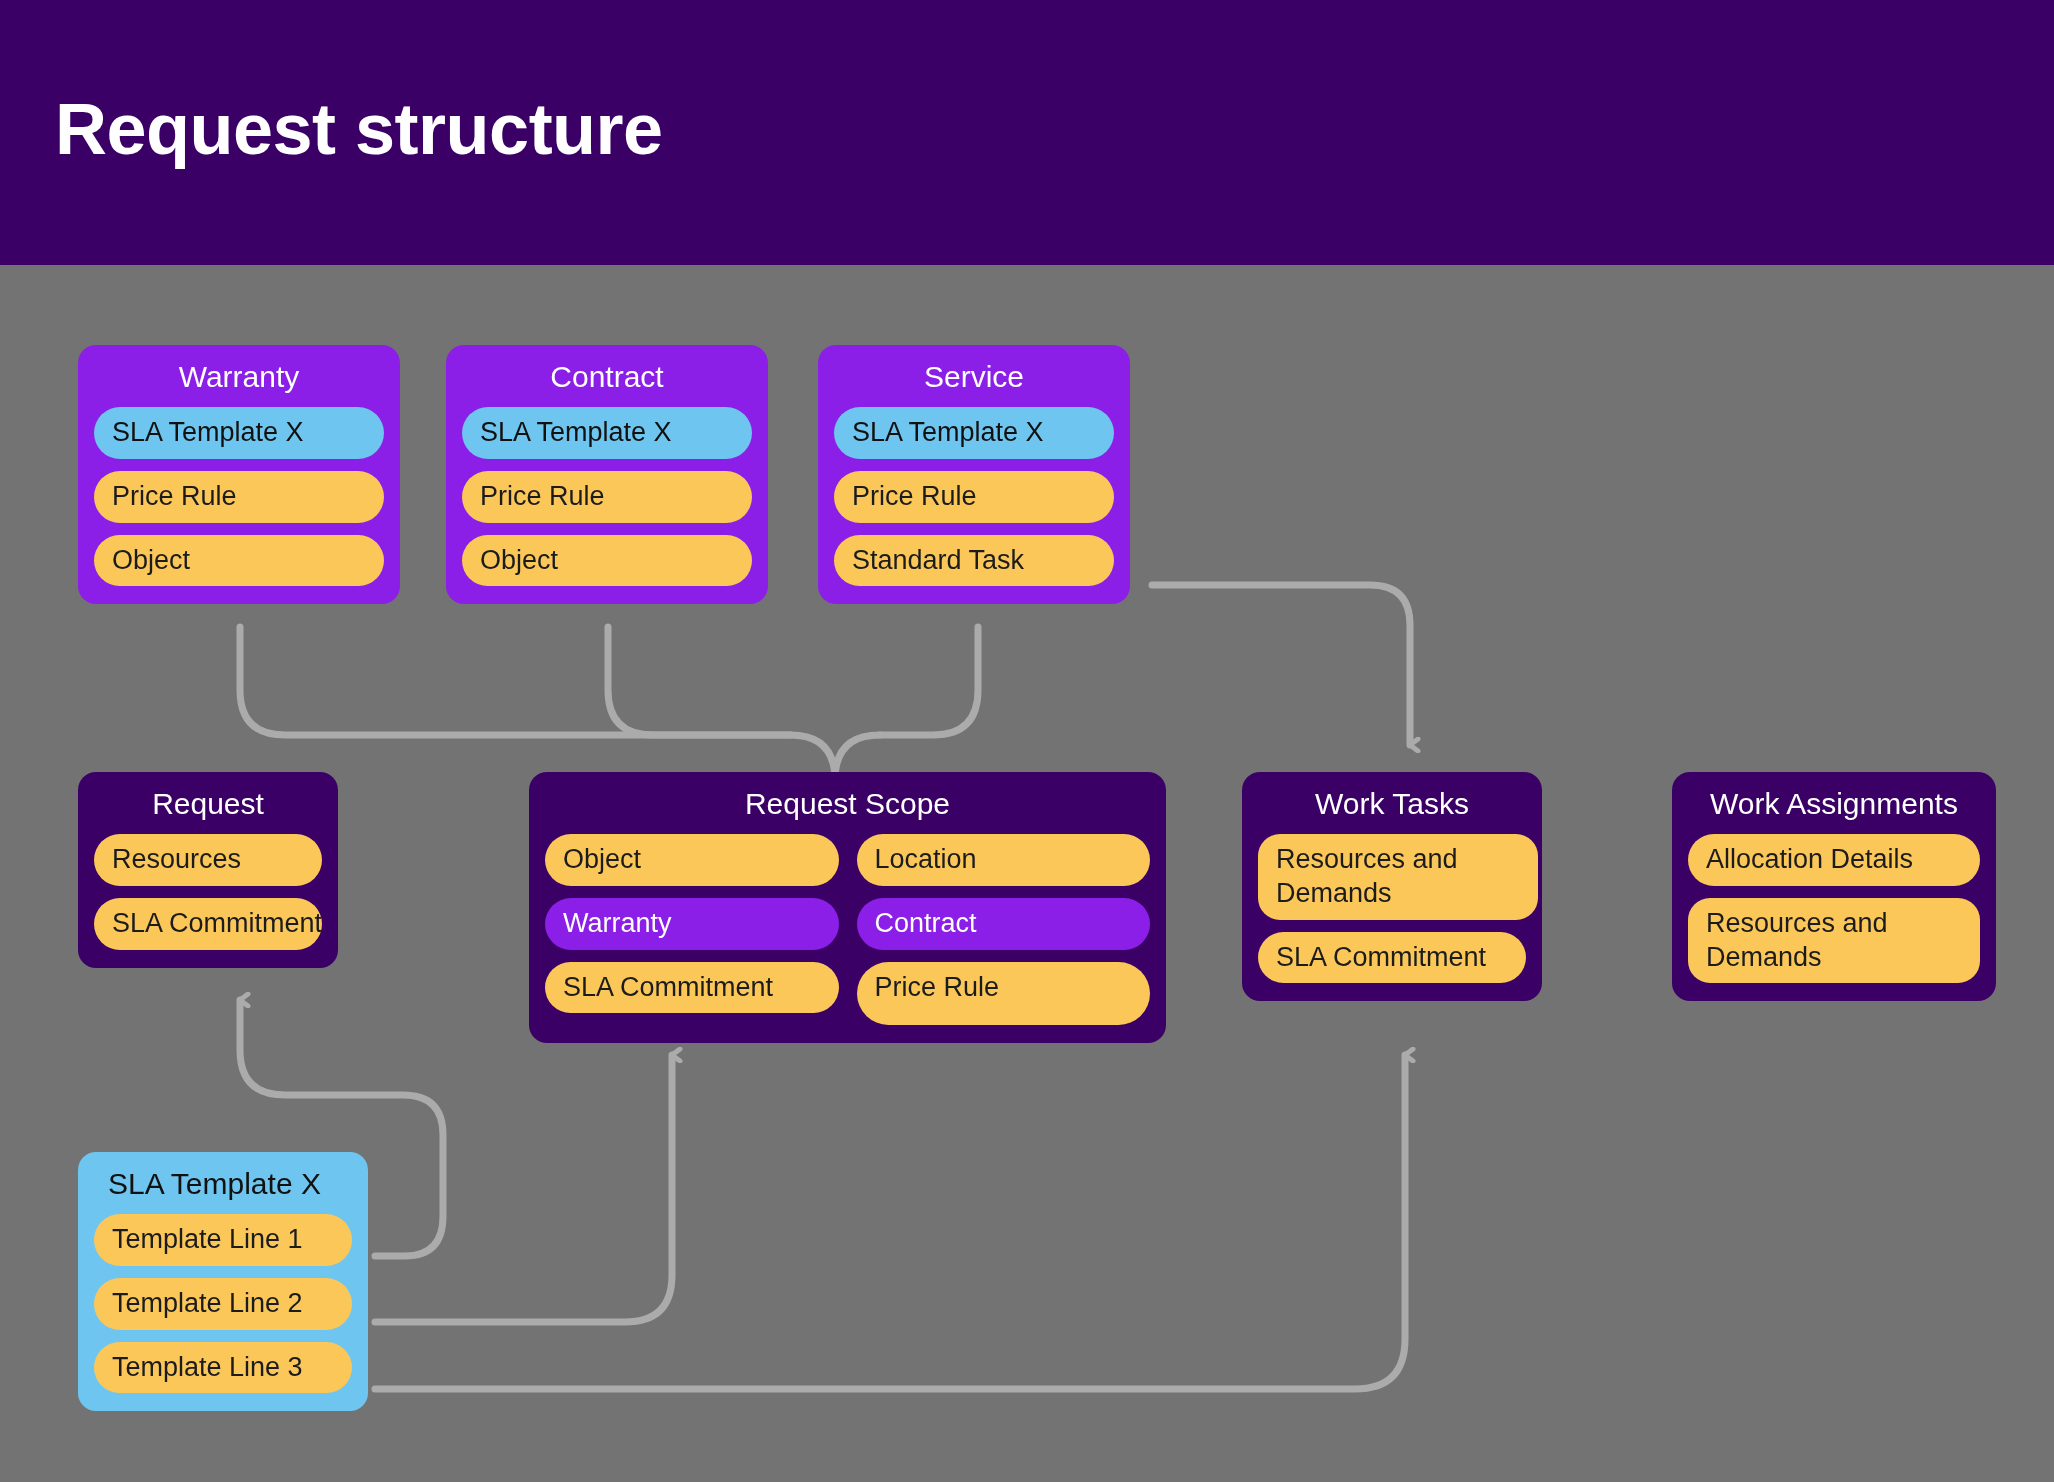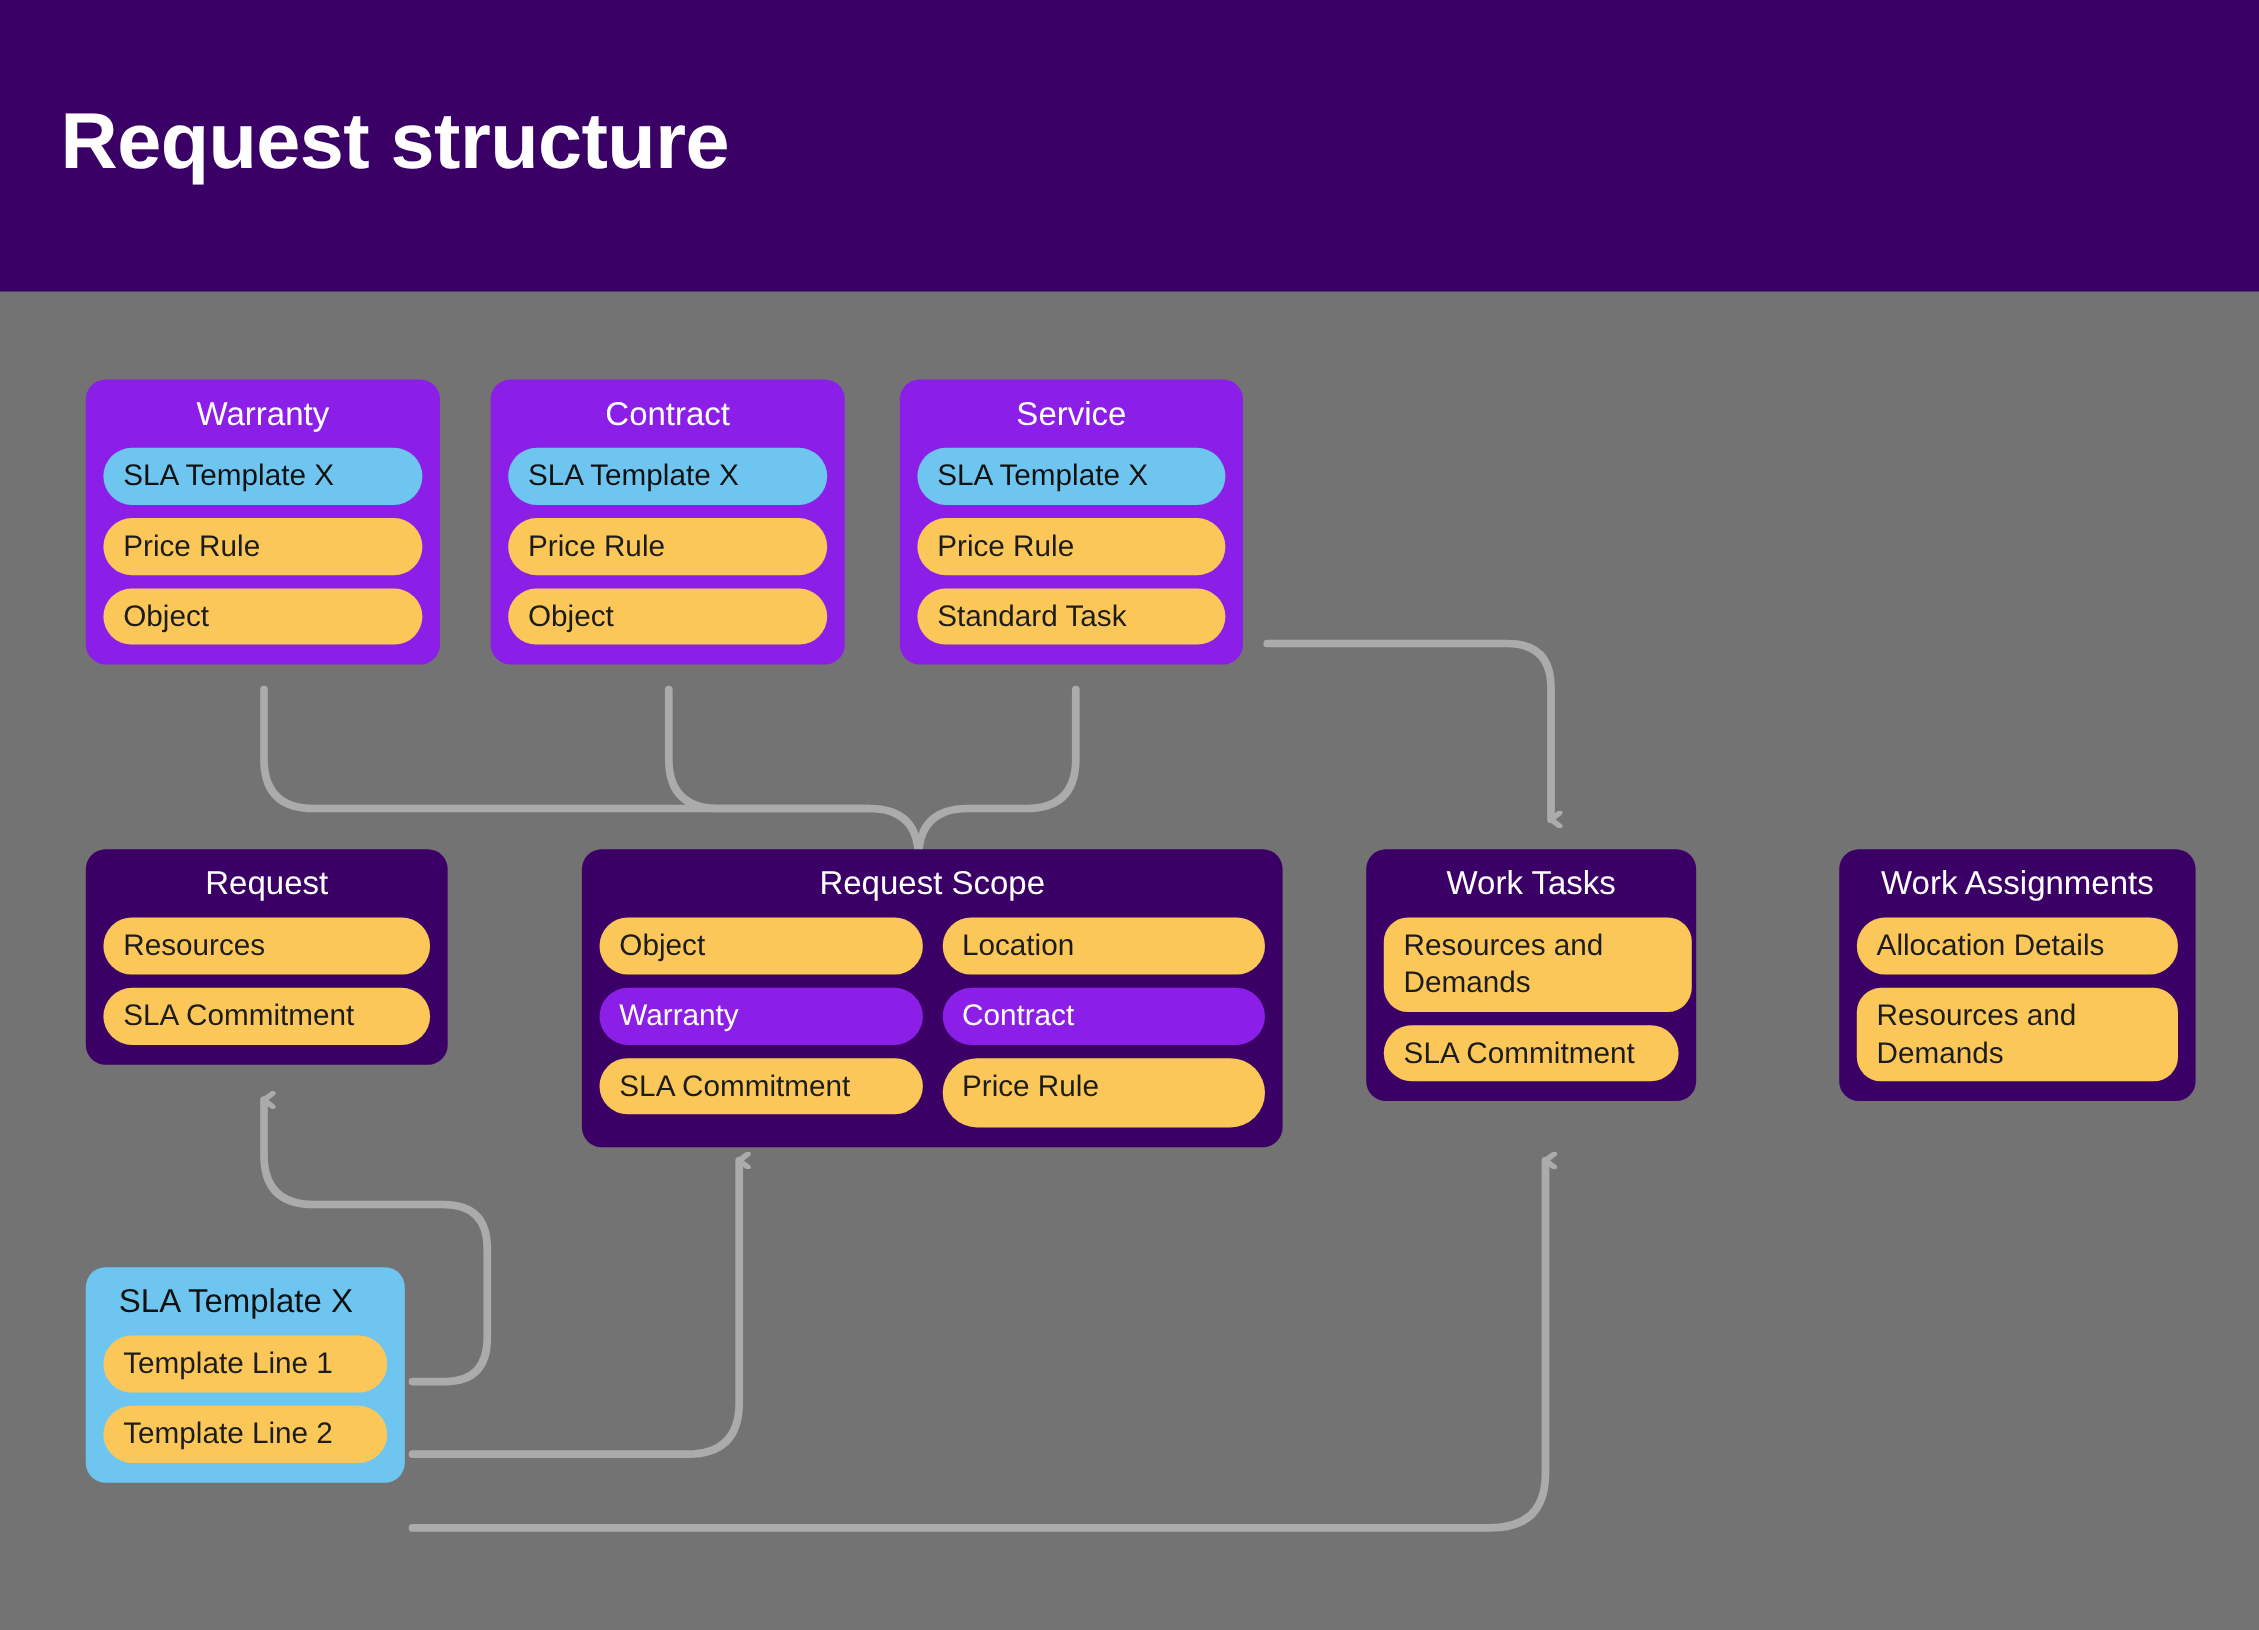--- a/index.html
+++ b/index.html
@@ -152,21 +152,21 @@
     <div class="pill pill-orange">Object</div>
   </div>
 
   <div class="card card-purple" style="left:818px; top:345px; width:312px;">
     <div class="card-title">Service</div>
     <div class="pill pill-blue">SLA Template X</div>
     <div class="pill pill-orange">Price Rule</div>
     <div class="pill pill-orange">Standard Task</div>
   </div>
 
-  <div class="card card-dark" style="left:78px; top:772px; width:329px;">
+  <div class="card card-dark" style="left:78px; top:772px; width:260px;">
     <div class="card-title">Request</div>
     <div class="pill pill-orange">Resources</div>
     <div class="pill pill-orange">SLA Commitment</div>
   </div>
 
   <div class="card card-dark" style="left:505px; top:772px; width:637px;margin-left:24px;">
     <div class="card-title">Request Scope</div>
     <div class="grid2">
       <div class="pill pill-orange">Object</div>
       <div class="pill pill-orange">Location</div>
@@ -186,15 +186,16 @@
   <div class="card card-dark" style="left:1672px; top:772px; width:324px;">
     <div class="card-title">Work Assignments</div>
     <div class="pill pill-orange">Allocation Details</div>
     <div class="pill pill-orange pill-wrap" style="width:292px;">Resources and Demands</div>
   </div>
 
   <div class="card card-blue" style="left:78px; top:1152px; width:290px;">
     <div class="card-title">SLA Template X</div>
     <div class="pill pill-orange">Template Line 1</div>
     <div class="pill pill-orange">Template Line 2</div>
+    <div class="pill pill-orange">Template Line 3</div>
   </div>
 
 </div>
 
 </body></html>

